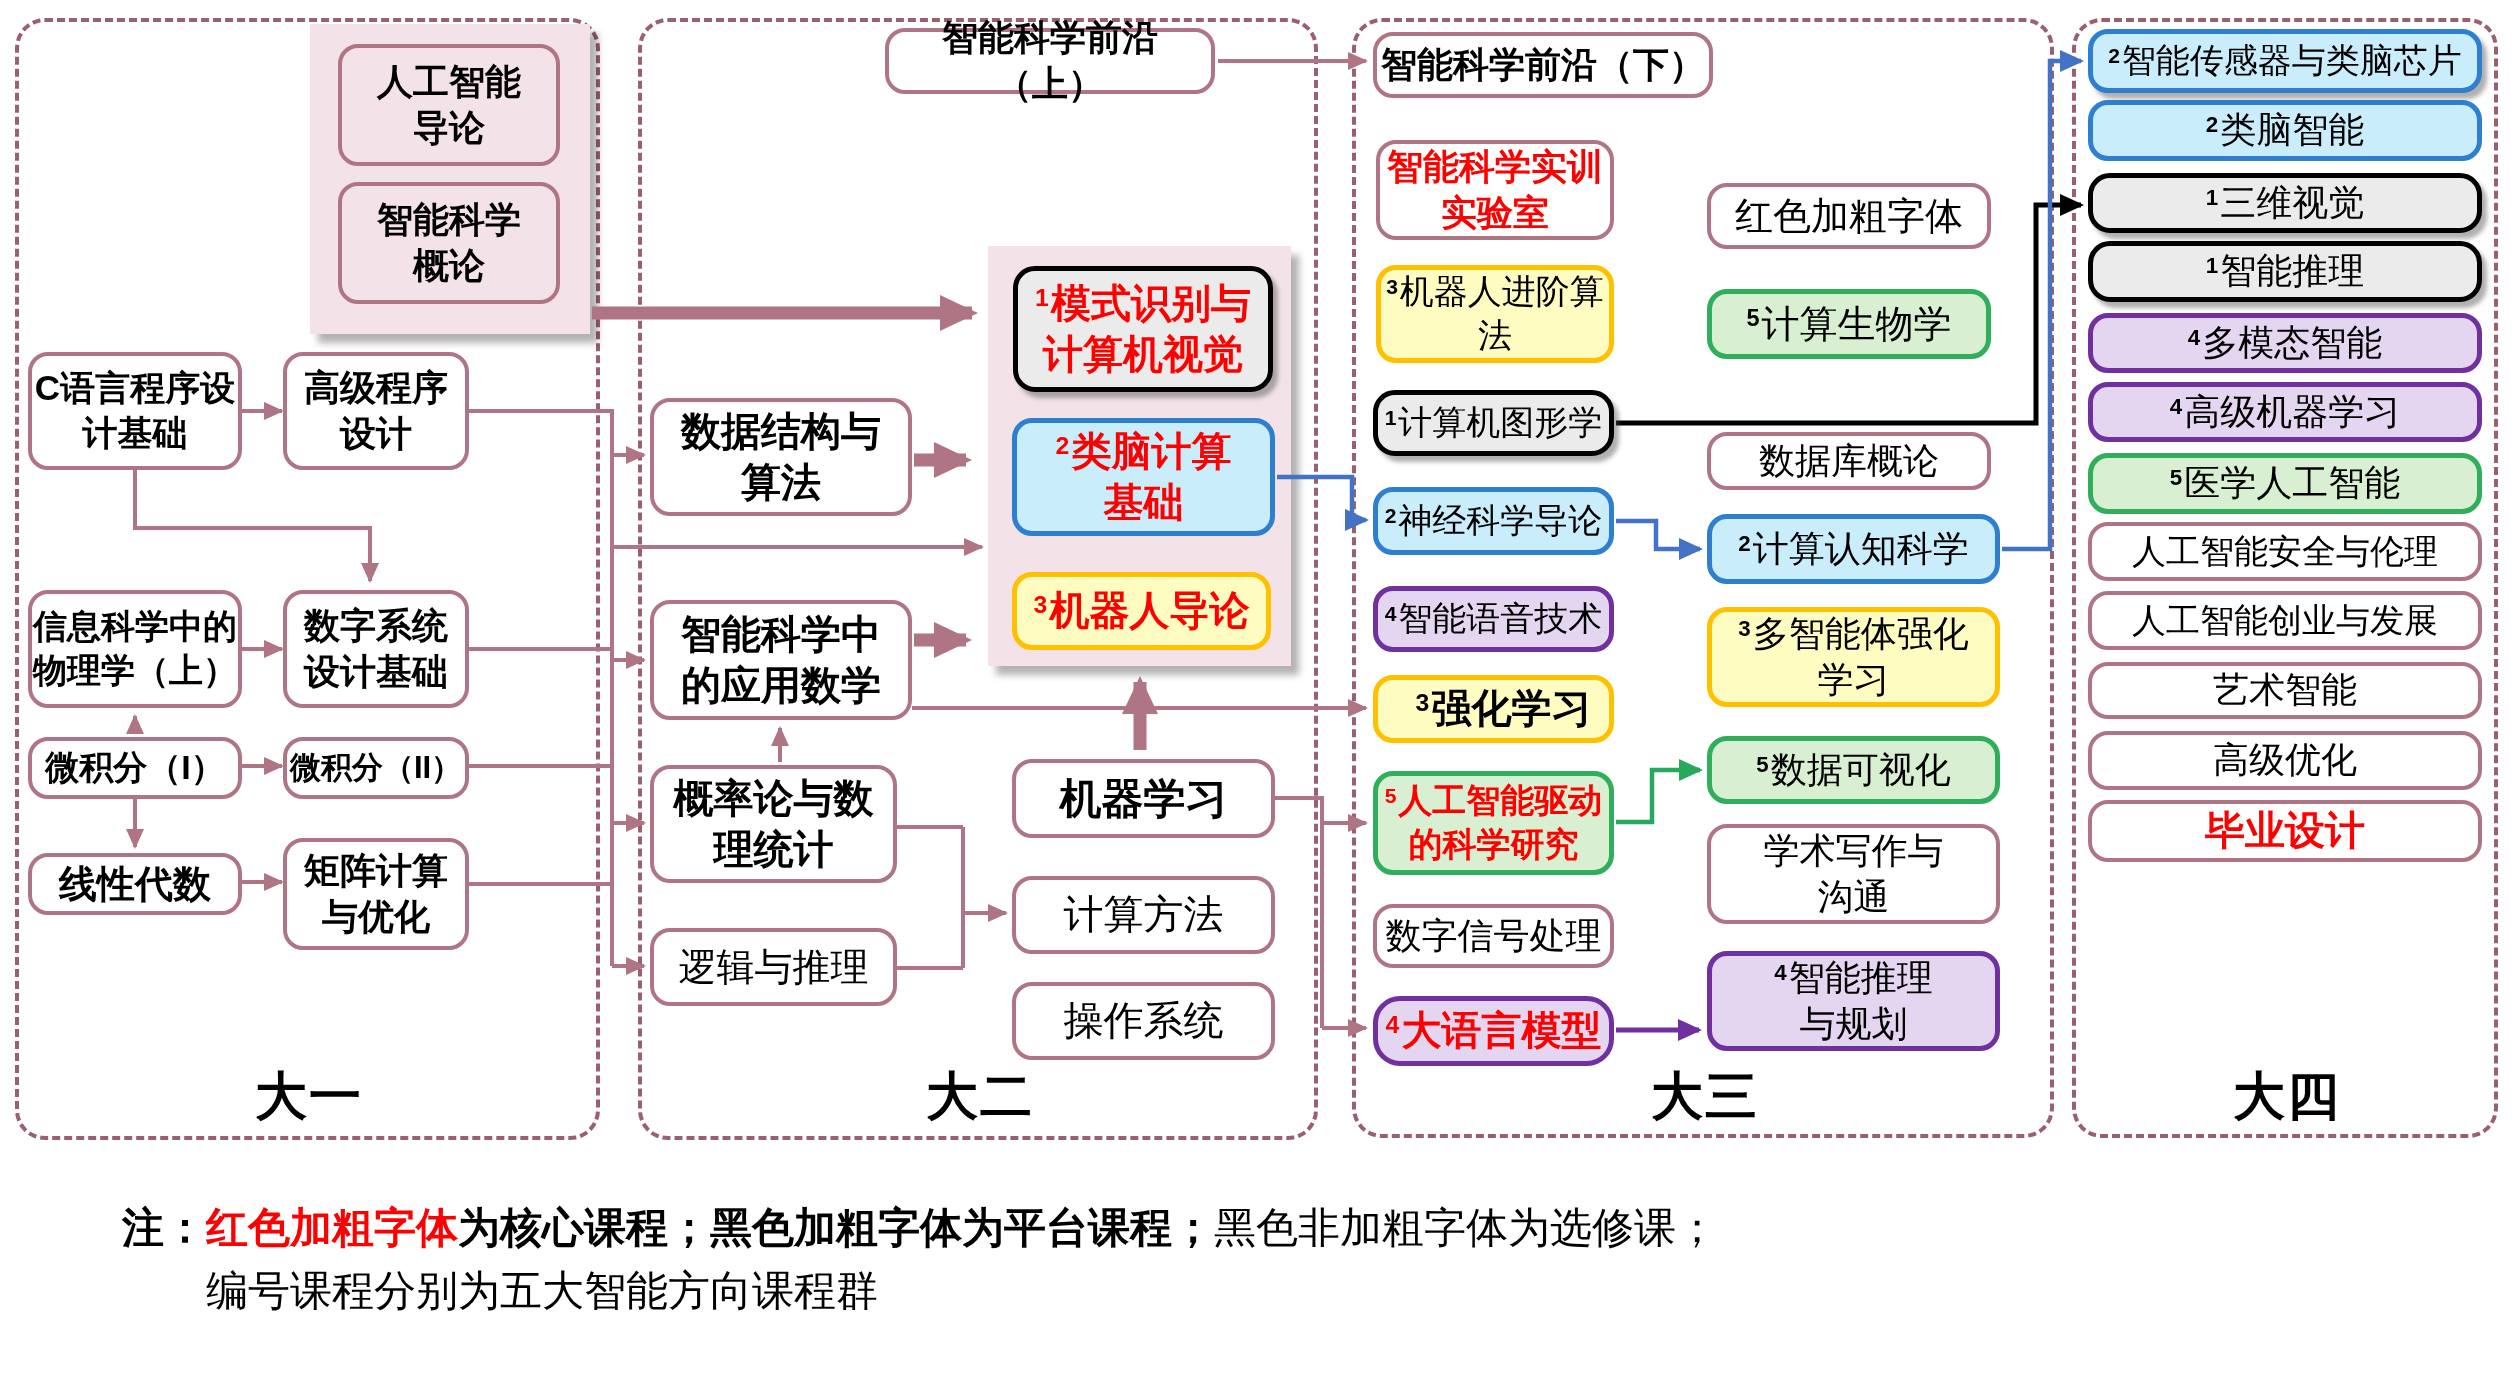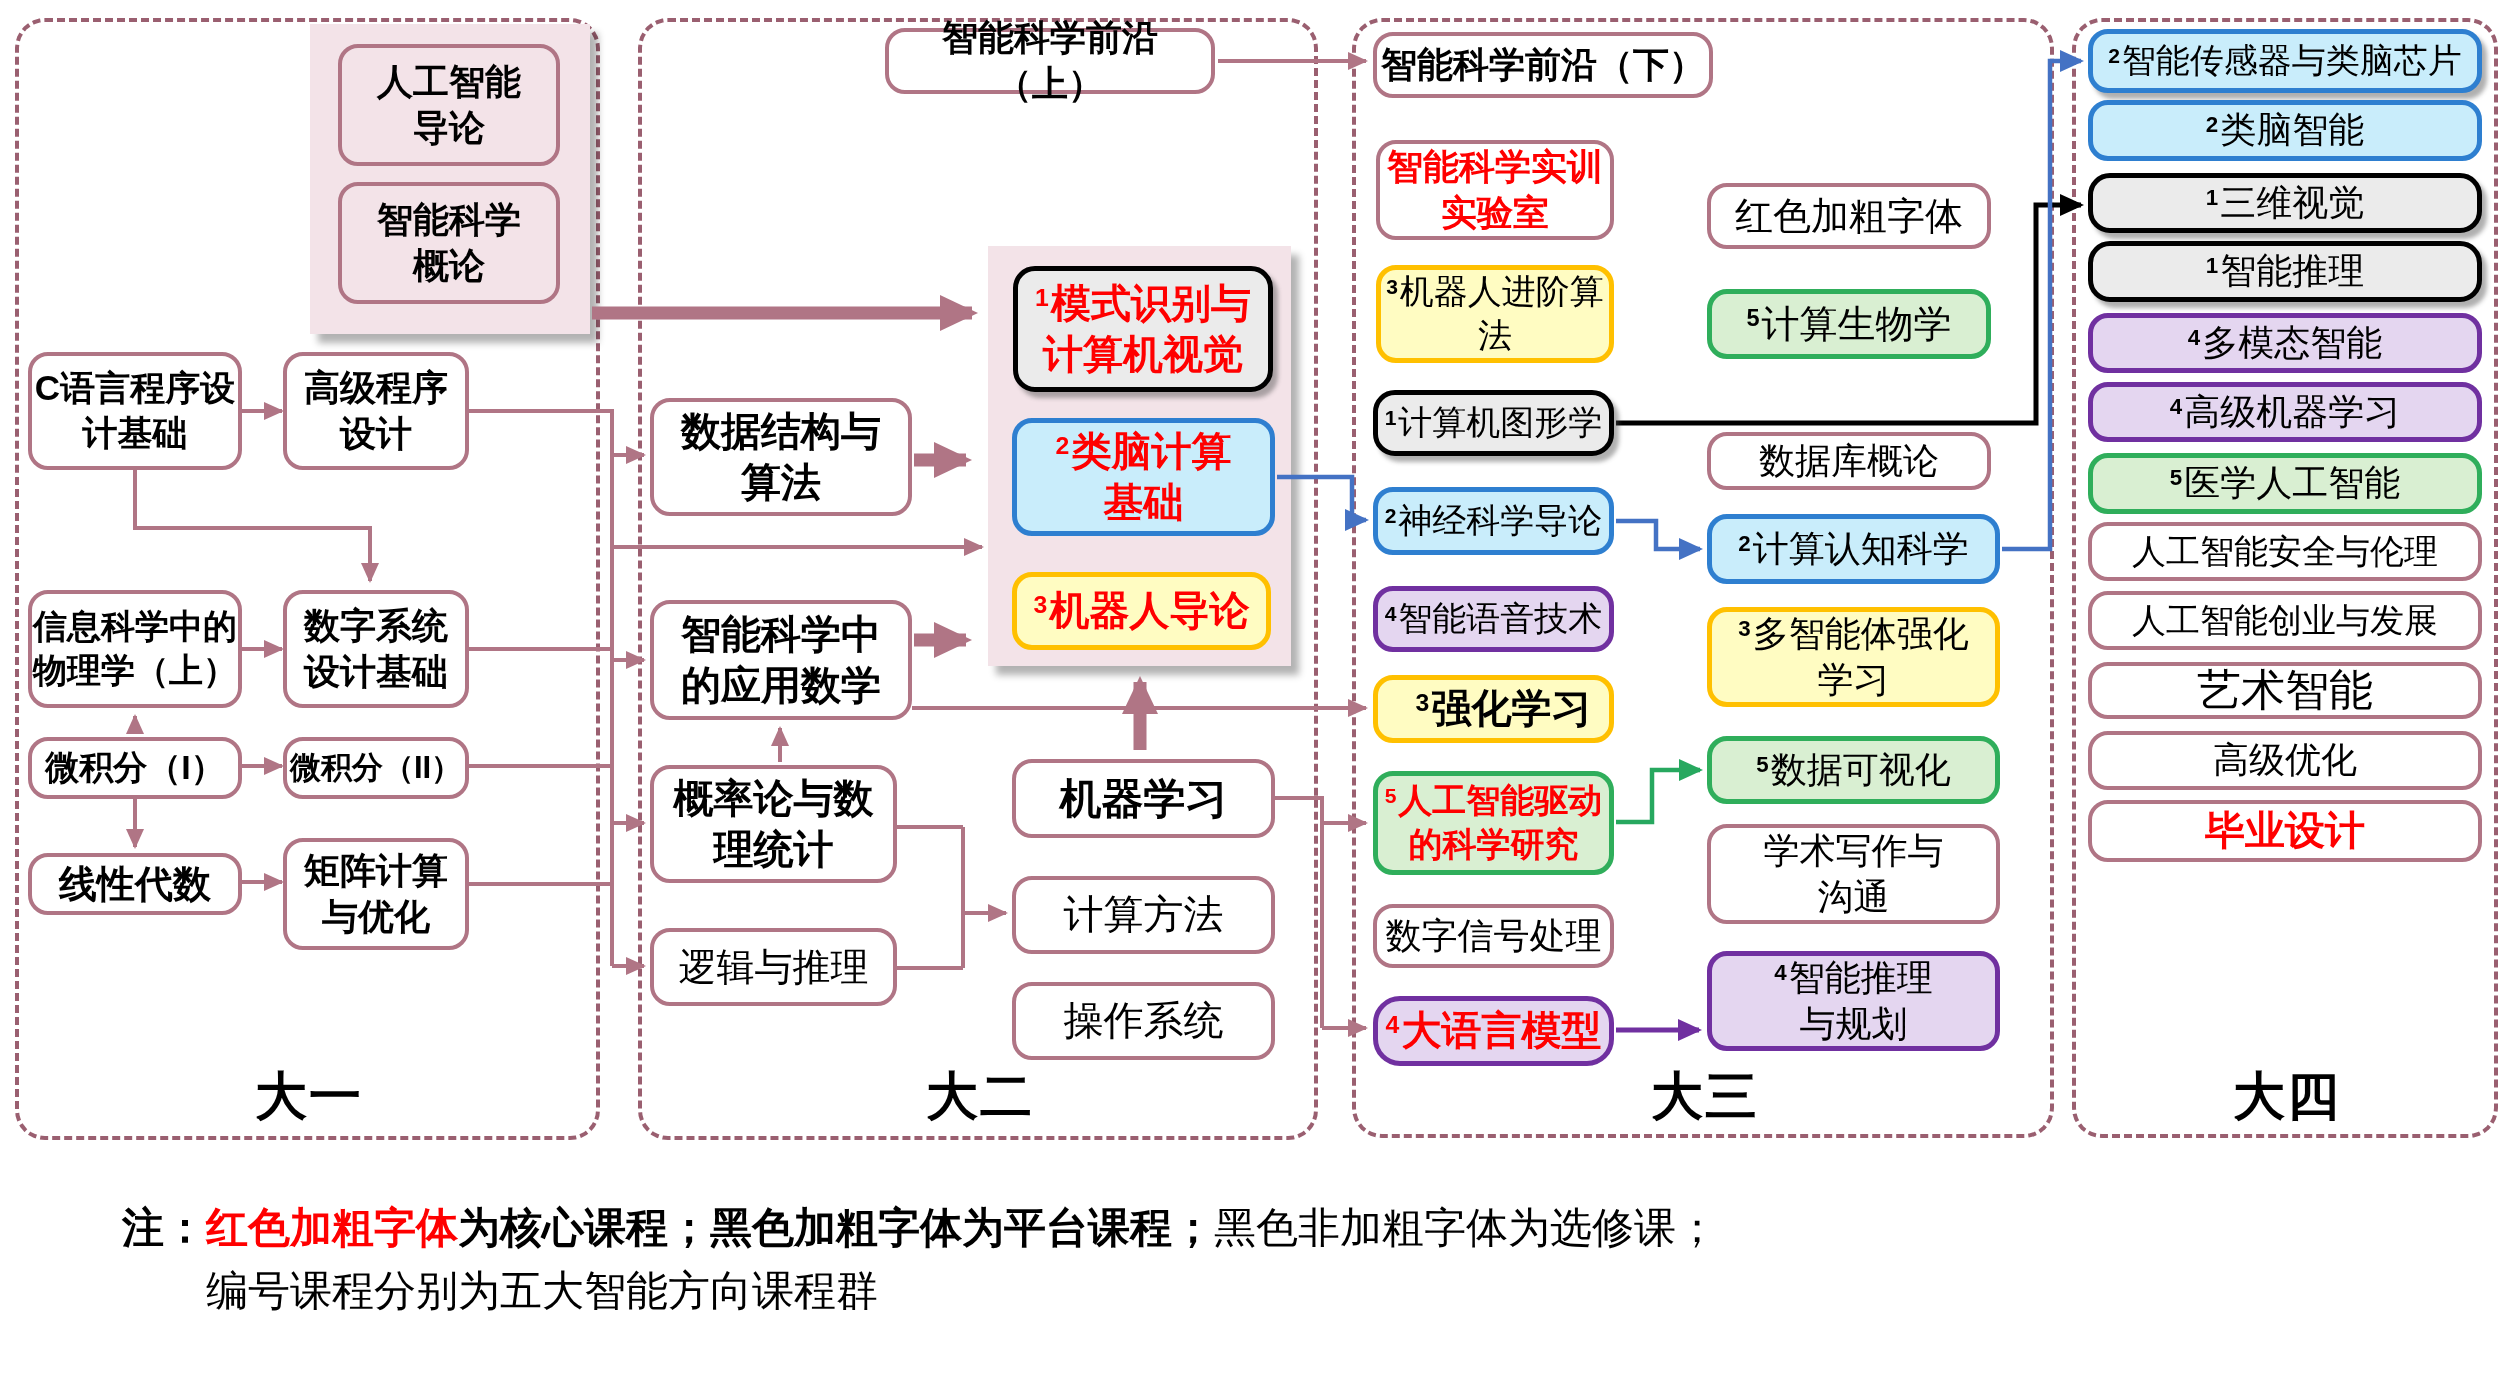--- a/index.html
+++ b/index.html
@@ -174,21 +174,21 @@
 
   <div class="box blue shadow" style="left:2088px;top:29px;width:394px;height:64px;font-size:34px;"><div><span class="sp">2</span><span>智能传感器与类脑芯片</span></div></div>
   <div class="box blue" style="left:2088px;top:100px;width:394px;height:61px;font-size:36px;"><div><span class="sp">2</span><span>类脑智能</span></div></div>
   <div class="box gray" style="left:2088px;top:173px;width:394px;height:60px;font-size:36px;"><div><span class="sp">1</span><span>三维视觉</span></div></div>
   <div class="box gray" style="left:2088px;top:241px;width:394px;height:61px;font-size:36px;"><div><span class="sp">1</span><span>智能推理</span></div></div>
   <div class="box purple" style="left:2088px;top:313px;width:394px;height:60px;font-size:36px;"><div><span class="sp">4</span><span>多模态智能</span></div></div>
   <div class="box purple" style="left:2088px;top:382px;width:394px;height:60px;font-size:36px;"><div><span class="sp">4</span><span>高级机器学习</span></div></div>
   <div class="box green" style="left:2088px;top:453px;width:394px;height:61px;font-size:36px;"><div><span class="sp">5</span><span>医学人工智能</span></div></div>
   <div class="box" style="left:2088px;top:522px;width:394px;height:59px;font-size:34px;"><div><span>人工智能安全与伦理</span></div></div>
   <div class="box" style="left:2088px;top:591px;width:394px;height:59px;font-size:34px;"><div><span>人工智能创业与发展</span></div></div>
-  <div class="box" style="left:2088px;top:662px;width:394px;height:57px;font-size:44px;"><div><span>艺术智能</span></div></div>
+  <div class="box" style="left:2088px;top:662px;width:394px;height:57px;font-size:36px;"><div><span>艺术智能</span></div></div>
   <div class="box" style="left:2088px;top:731px;width:394px;height:59px;font-size:36px;"><div><span>高级优化</span></div></div>
   <div class="box red" style="left:2088px;top:800px;width:394px;height:62px;font-size:40px;"><div><span>毕业设计</span></div></div>
   <div class="ylabel" style="left:2233px;top:1062px;">大四</div>
 
   <div id="note">
     <div><span class="nb">注：</span><span class="nr">红色加粗字体</span><span class="nb">为核心课程；</span><span class="nb">黑色加粗字体</span><span class="nb">为平台课程；</span><span>黑色非加粗字体为选修课；</span></div>
     <div class="l2">编号课程分别为五大智能方向课程群</div>
   </div>
 
 </div>

